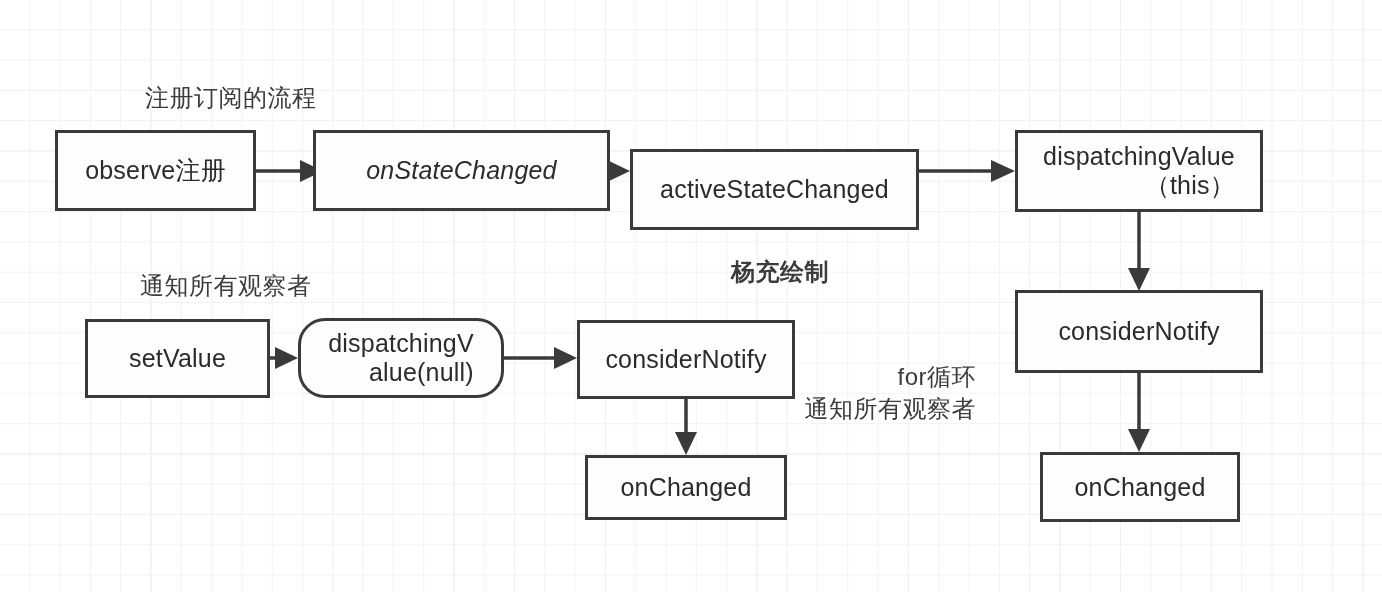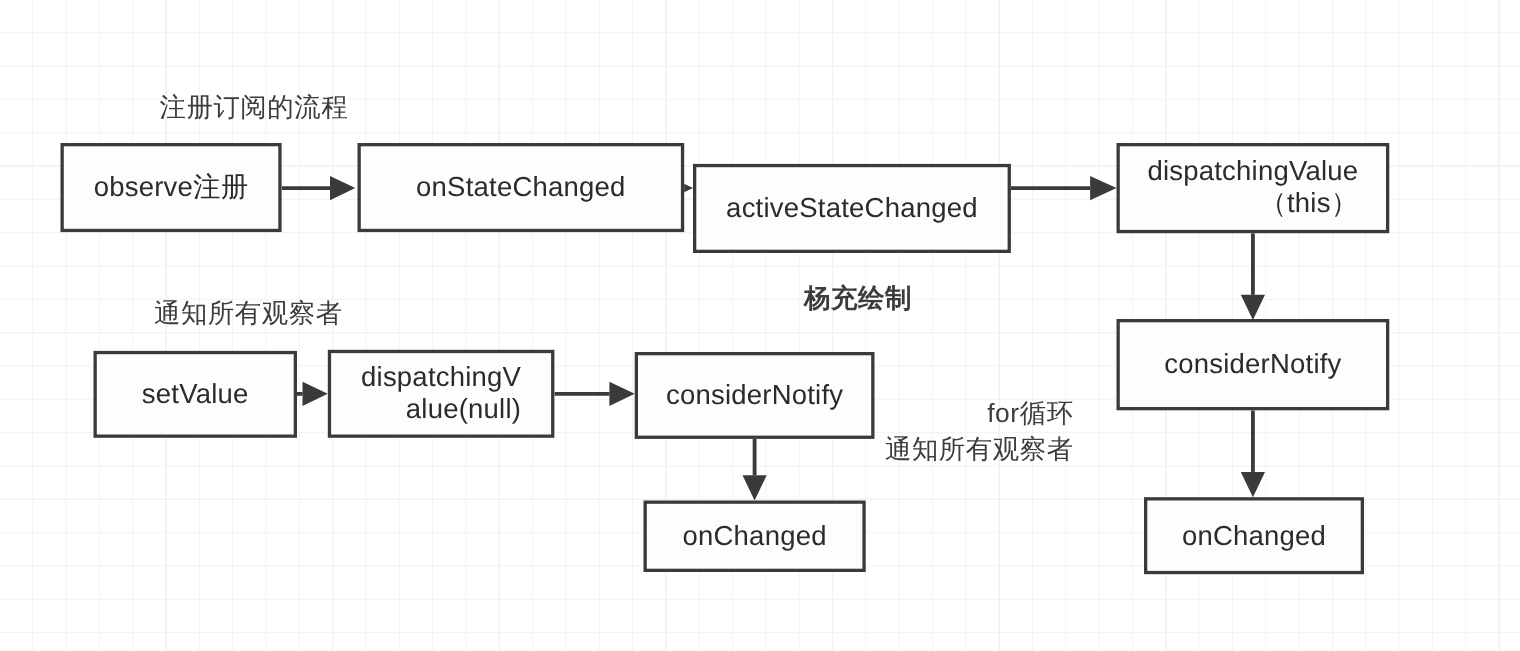--- a/index.html
+++ b/index.html
@@ -123,21 +123,21 @@
     <g>
       <line x1="686" y1="399" x2="686" y2="432"></line>
       <polygon points="675,432 686,455 697,432"></polygon>
     </g>
   </svg>
 
   <div class="node" style="left:55px; top:130px; width:201px; height:81px;">
     <span class="node-label">observe注册</span>
   </div>
 
-  <div class="node" style="left:325px; top:130px; width:297px; height:81px;">
+  <div class="node" style="left:313px; top:130px; width:297px; height:81px;font-style:italic;">
     <span class="node-label">onStateChanged</span>
   </div>
 
   <div class="node" style="left:630px; top:130px; width:289px; height:81px;margin-top:19px;">
     <span class="node-label">activeStateChanged</span>
   </div>
 
   <div class="node" style="left:1015px; top:130px; width:248px; height:82px;">
     <span class="node-label">dispatchingValue
 （this）</span>
@@ -148,21 +148,21 @@
   </div>
 
   <div class="node" style="left:1040px; top:452px; width:200px; height:70px;">
     <span class="node-label">onChanged</span>
   </div>
 
   <div class="node" style="left:55px; top:319px; width:185px; height:79px;margin-left:30px;">
     <span class="node-label">setValue</span>
   </div>
 
-  <div class="node" style="left:298px; top:318px; width:206px; height:80px;">
+  <div class="node" style="left:298px; top:318px; width:206px; height:80px;border-radius:27px;">
     <span class="node-label">dispatchingV
 alue(null)</span>
   </div>
 
   <div class="node" style="left:577px; top:320px; width:218px; height:79px;">
     <span class="node-label">considerNotify</span>
   </div>
 
   <div class="node" style="left:585px; top:455px; width:202px; height:65px;">
     <span class="node-label">onChanged</span>

